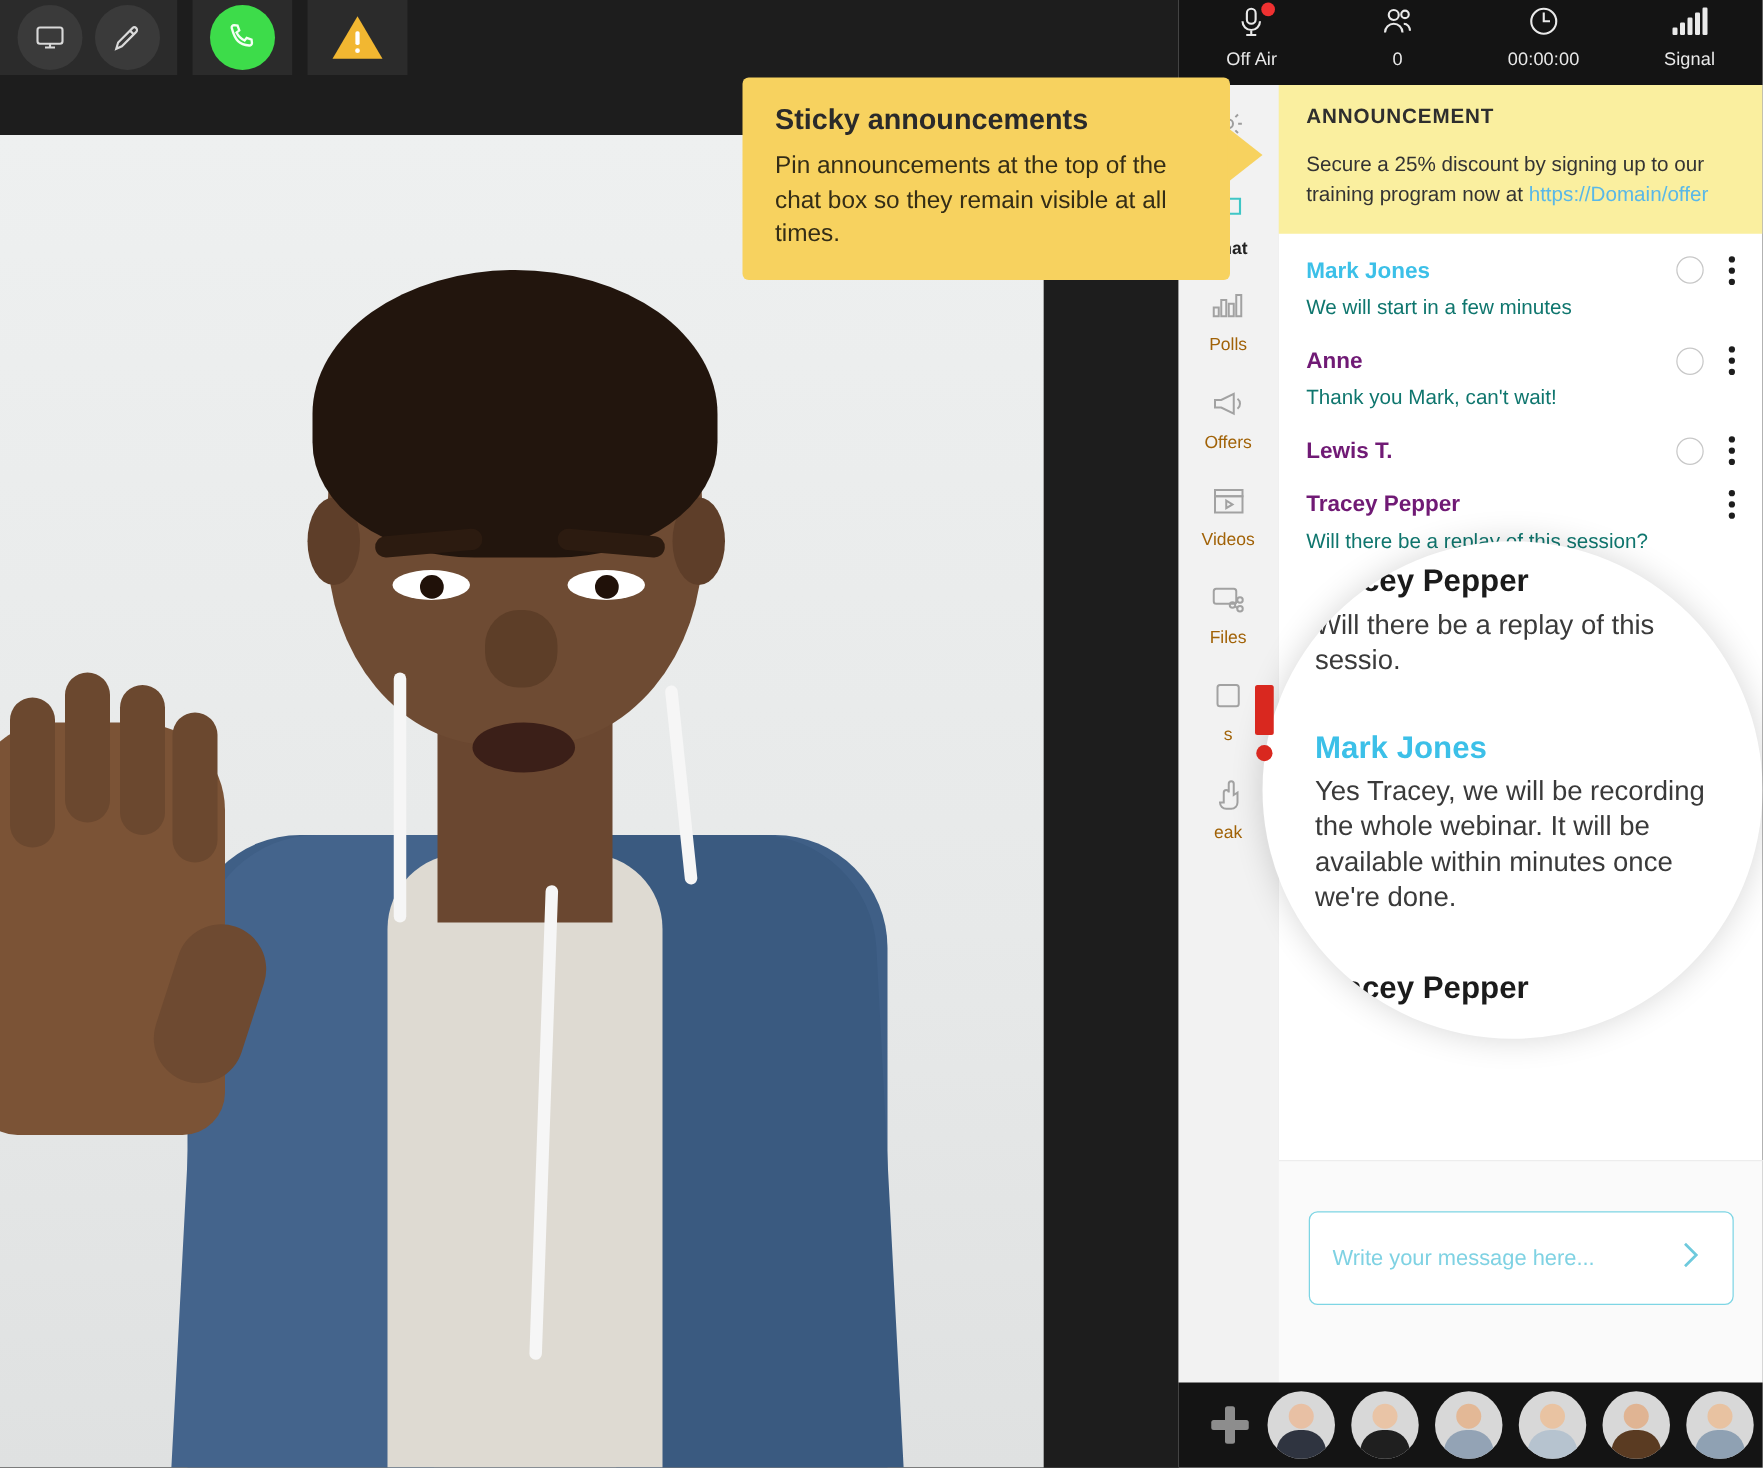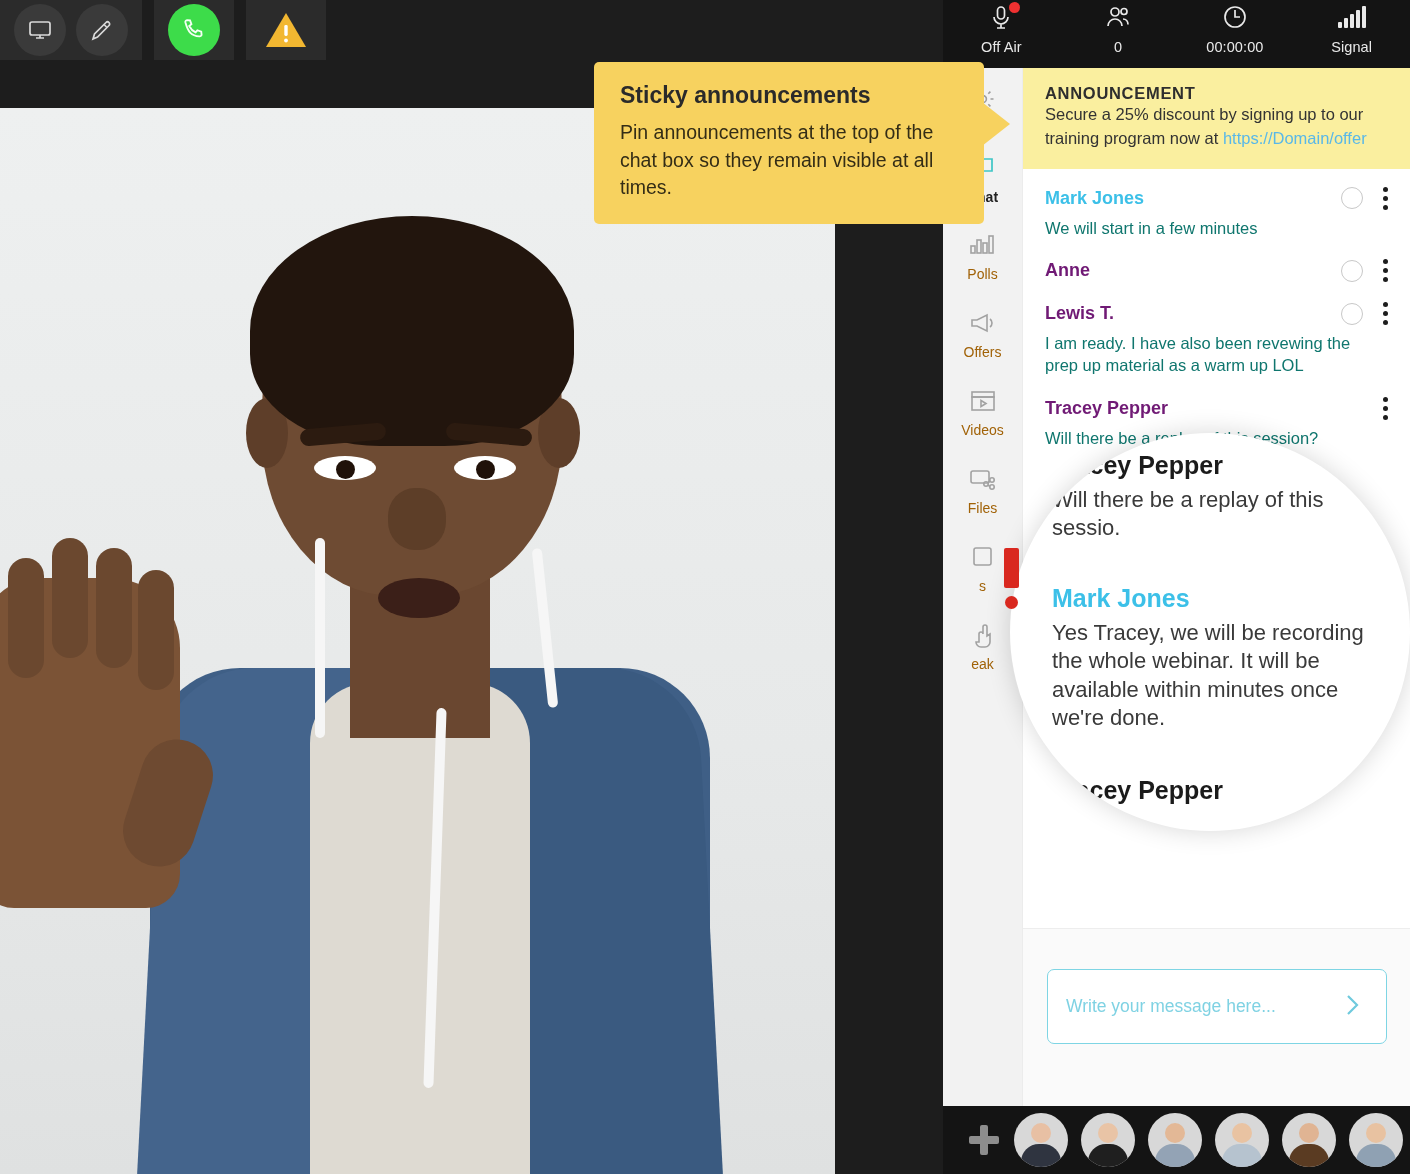--- a/index.html
+++ b/index.html
@@ -121,21 +121,21 @@
   .nav-item.active svg { stroke:#3fc6c6; }
 
   .chatcol {
     position:absolute; left:79px; top:0; width:388px; height:1038px;
     background:#fff; border-left:1px solid #ececec;
   }
   .announcement {
     background:#faef9f; padding:16px 34px 18px 22px;
   }
   .ann-title { font-size:16.5px; font-weight:bold; letter-spacing:.7px; color:#2e2e2e; }
-  .ann-body { font-size:16.5px; color:#333; line-height:1.45; margin-top:0; }
+  .ann-body { font-size:16.5px; color:#333; line-height:1.45; margin-top:18px; }
   .ann-link { color:#59b8e8; }
 
   .msglist { padding:4px 0 0 0; height:790px; overflow:hidden; position:relative; }
   .msg { padding:14px 22px 6px 22px; position:relative; }
   .msg-head { display:flex; align-items:center; }
   .msg-author { font-size:18px; font-weight:bold; color:#701a75; flex:1; }
   .msg-author.me { color:#3cc0e8; }
   .msg-circle {
     width:22px; height:22px; border-radius:50%; border:1.8px solid #c8c8c8; margin-right:20px;
   }
@@ -449,33 +449,33 @@
           <div class="msg">
             <div class="msg-head">
               <span class="msg-author">Anne</span>
               <span class="msg-circle"></span>
               <span class="msg-kebab">
                   <i></i>
                   <i></i>
                   <i></i>
                 </span>
             </div>
+            <div class="msg-text">Thank you Mark, can't wait!</div>
           </div>
 
           <div class="msg">
             <div class="msg-head">
               <span class="msg-author">Lewis T.</span>
               <span class="msg-circle"></span>
               <span class="msg-kebab">
                   <i></i>
                   <i></i>
                   <i></i>
                 </span>
             </div>
-            <div class="msg-text">I am ready. I have also been revewing the prep up material as a warm up LOL</div>
           </div>
 
           <div class="msg">
             <div class="msg-head">
               <span class="msg-author">Tracey Pepper</span>
               <span class="msg-kebab">
                   <i></i>
                   <i></i>
                   <i></i>
                 </span>

